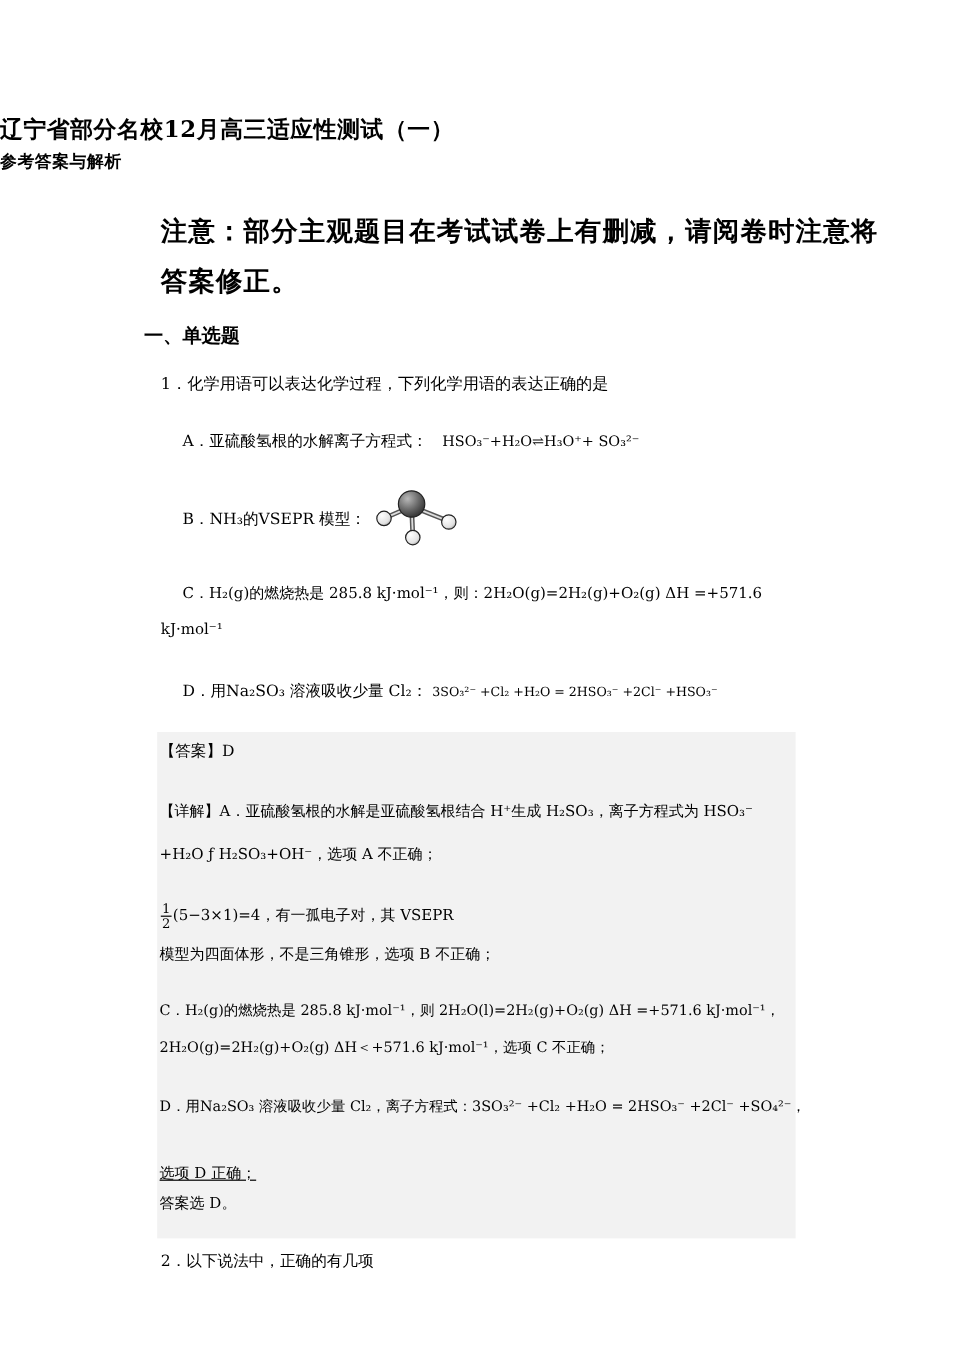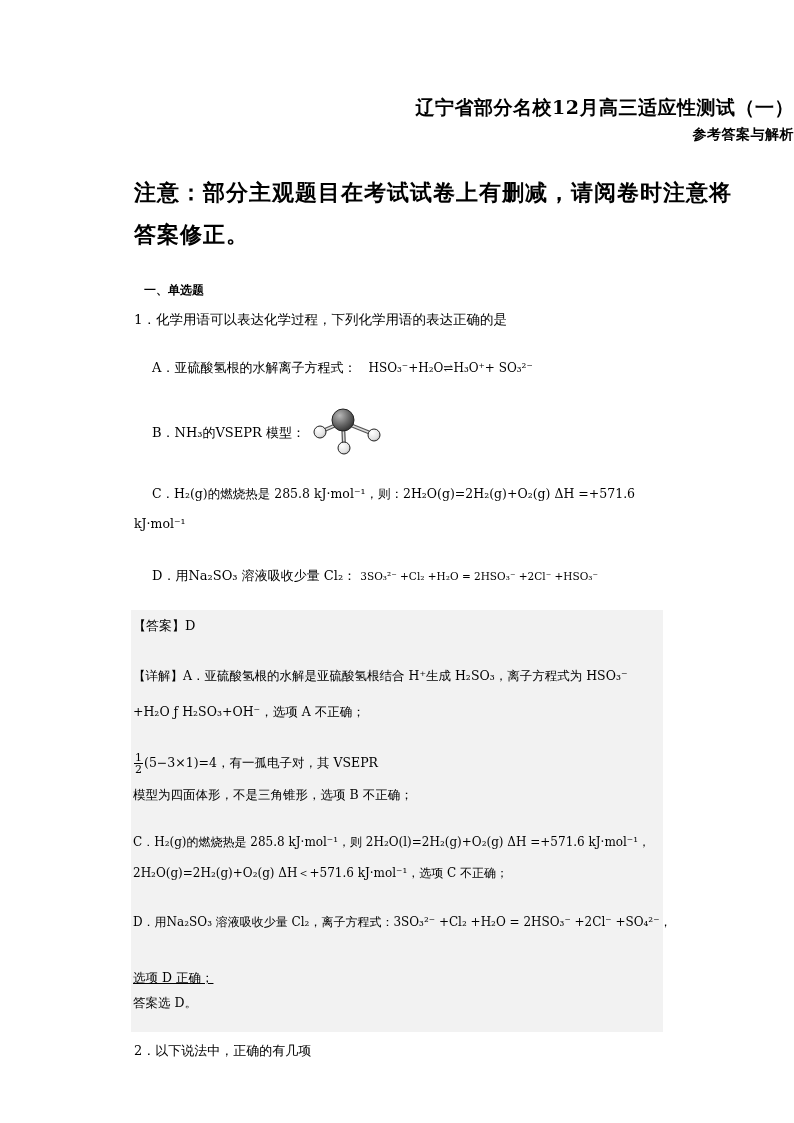--- a/index.html
+++ b/index.html
@@ -3,27 +3,27 @@
 <meta charset="utf-8">
 <style>
   html, body { margin: 0; padding: 0; background: #ffffff; }
   body {
     width: 794px; height: 1123px; position: relative; overflow: hidden;
     font-family: "DejaVu Serif", "Liberation Serif", serif;
     color: #000;
   }
   .abs { position: absolute; white-space: nowrap; }
   .title {
-    left: 0; width: 794px; text-align: right;
+    left: 0; width: 794px; text-align: left;
     font-size: 19px; font-weight: bold; letter-spacing: 0.5px;
   }
   .notice {
     left: 134px; font-size: 22px; font-weight: bold; letter-spacing: 1px;
   }
-  .section { left: 144px; font-size: 12px; font-weight: bold; margin-top: 12px; }
+  .section { left: 120px; font-size: 16px; font-weight: bold; }
   .q { font-size: 13.5px; }
   .opt { font-size: 13px; }
   .formula { font-size: 12px; }
   .answer-box {
     position: absolute; left: 131px; top: 610px; width: 532px; height: 422px;
     background: #f2f2f2;
   }
   .ab-line { position: absolute; left: 133px; font-size: 13px; white-space: nowrap; }
   .frac {
     display: inline-flex; flex-direction: column; align-items: center;

